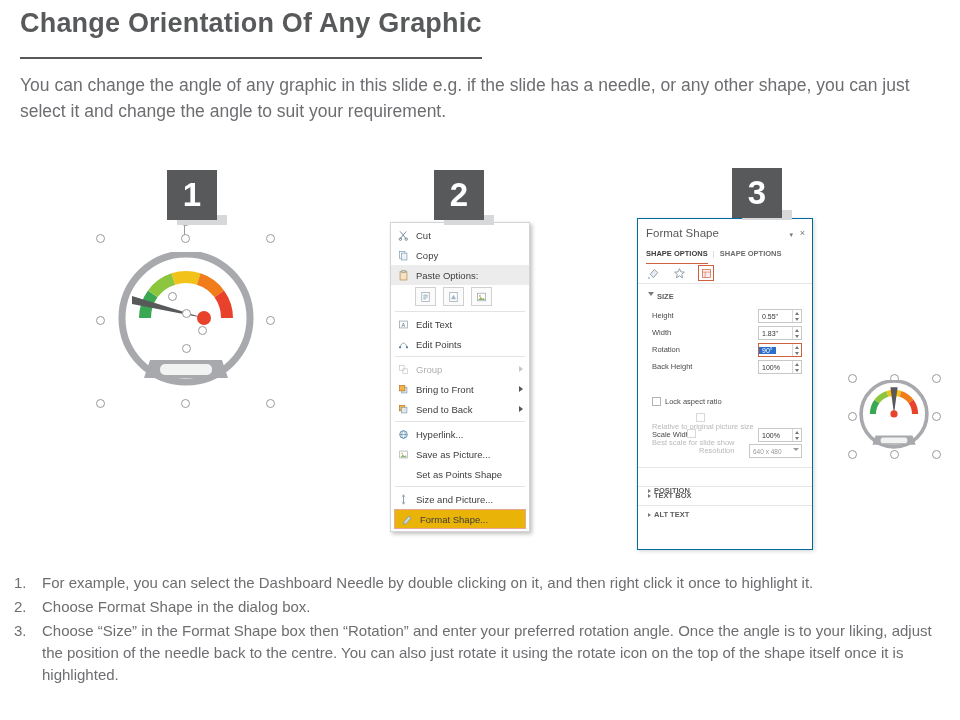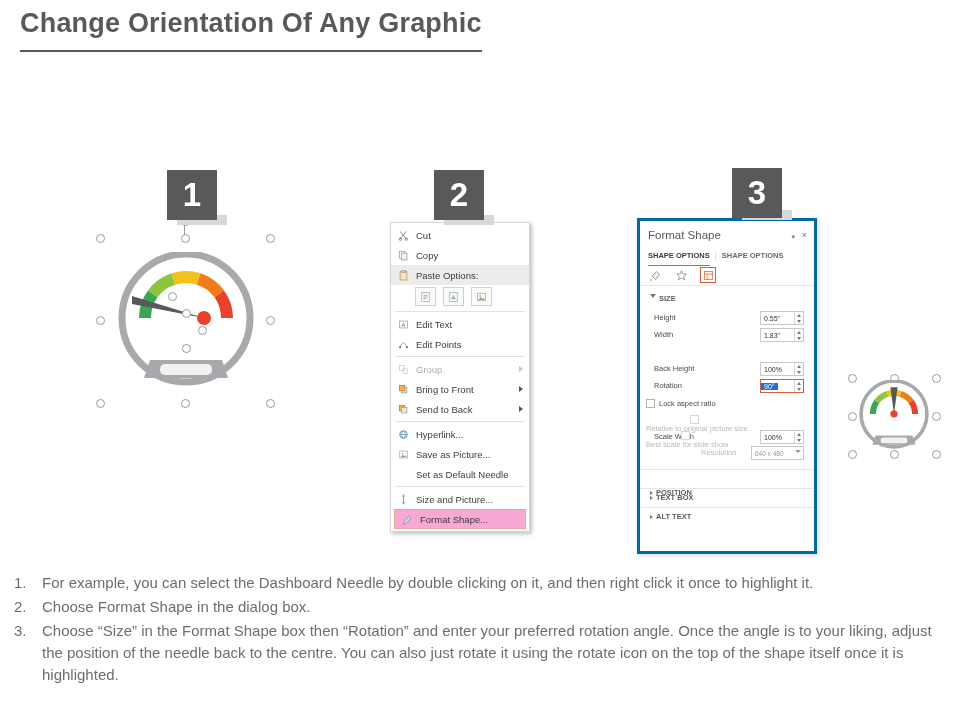--- a/index.html
+++ b/index.html
@@ -9,21 +9,21 @@
     color:#58595b;overflow:hidden;position:relative;
   }
   .slide{position:relative;width:960px;height:720px;}
 
   
   .title{
     position:absolute;left:20px;top:8px;
     font-size:27px;font-weight:bold;color:#58595b;
     letter-spacing:.2px;
     border-bottom:2px solid #58595b;
-    padding-bottom:11px;
+    padding-bottom:18px;
   }
   .subtitle{
     position:absolute;left:20px;top:72px;width:912px;
     font-size:17.5px;line-height:26px;color:#6d6e71;
   }
 
   
   .badge{
     position:absolute;width:50px;height:50px;background:#58595b;
     color:#ffffff;font-size:33px;font-weight:bold;
@@ -62,37 +62,37 @@
     display:flex;align-items:center;height:20px;padding-left:4px;
     white-space:nowrap;position:relative;
   }
   .ctx-item .ic{
     width:16px;height:14px;margin-right:5px;flex:0 0 16px;
     display:flex;align-items:center;justify-content:center;
   }
   .ctx-item .lbl{font-size:9.5px;}
   .ctx-item.disabled .lbl{color:#b0b0b0;}
   .ctx-item.highlight{background:#ececec;}
-  .ctx-item.selected{background:#f9a8d4;border:1px solid #e8a795;height:18px;}
+  .ctx-item.selected{background:#eab308;border:1px solid #e8a795;height:18px;}
   .ctx-sep{height:1px;background:#e2e2e2;margin:2px 4px;}
   .arrow-r{
     position:absolute;right:6px;top:50%;transform:translateY(-50%);
     width:0;height:0;border-left:4px solid #555;
     border-top:3px solid transparent;border-bottom:3px solid transparent;
   }
   .paste-row{display:flex;gap:7px;padding:2px 0 3px 24px;}
   .paste-btn{
     width:19px;height:17px;border:1px solid #d0d0d0;background:#fbfbfb;
     display:flex;align-items:center;justify-content:center;
   }
 
   
   .fmt-pane{
     position:absolute;left:637px;top:218px;width:174px;height:330px;
-    background:#ffffff;border:3px solid #0369a1;
+    background:#ffffff;border:1px solid #0369a1;
     box-shadow:1px 1px 4px rgba(0,0,0,.18);
     font-size:8px;color:#444;
   }
   .fmt-title{
     position:absolute;left:8px;top:8px;font-size:11.5px;color:#59595b;
   }
   .fmt-dd{position:absolute;right:19px;top:12px;font-size:7px;color:#777;}
   .fmt-x{position:absolute;right:7px;top:9px;font-size:9px;color:#777;}
   .fmt-tabs{
     position:absolute;left:8px;top:30px;font-size:7.5px;font-weight:bold;color:#6a6a6a;
@@ -126,21 +126,21 @@
     display:flex;flex-direction:column;
   }
   .spin .btns i{flex:1;display:block;position:relative;}
   .spin .btns i::after{
     content:"";position:absolute;left:2px;top:2px;width:0;height:0;
     border-left:2px solid transparent;border-right:2px solid transparent;border-bottom:3px solid #777;
   }
   .spin .btns i:last-child::after{border-bottom:none;border-top:3px solid #777;}
   .spin.focus{border:1px solid #d05f3d;}
   .spin.focus .v{background:#2a6fc9;color:#ffffff;padding:0 3px;}
-  .chk-row{position:absolute;left:6px;font-size:7.5px;color:#4a4a4a;display:flex;align-items:center;}
+  .chk-row{position:absolute;left:14px;font-size:7.5px;color:#4a4a4a;display:flex;align-items:center;}
   .chk{width:7px;height:7px;border:1px solid #b4b4b4;background:#fff;margin-right:4px;display:inline-block;}
   .chk-row.dim{color:#b9b9b9;flex-direction:column;}
   .chk-row.dim .chk{border-color:#d8d8d8;}
   .sel-box-res{
     position:absolute;right:10px;width:48px;height:12px;border:1px solid #c8c8c8;background:#fff;
     font-size:6.5px;color:#999;display:flex;align-items:center;padding-left:3px;
   }
   .sel-box-res .cv{position:absolute;right:2px;top:3px;width:0;height:0;
     border-left:3px solid transparent;border-right:3px solid transparent;border-top:3.5px solid #999;}
 
@@ -152,20 +152,21 @@
   .step-li{display:flex;margin-bottom:2px;}
   .step-li .num{width:28px;flex:0 0 28px;text-align:left;}
   .step-li .txt{flex:1;}
 </style>
 </head>
 <body>
 
 <div class="slide">
 
   <div class="title">Change Orientation Of Any Graphic</div>
+  <div class="subtitle">You can change the angle of any graphic in this slide e.g. if the slide has a needle, or any other shape, you can just select it and change the angle to suit your requirement.</div>
 
   <div class="badge-shadow" style="left:177px;top:215px;"></div>
   <div class="badge" style="left:167px;top:170px;">1</div>
 
   <div class="badge-shadow" style="left:444px;top:215px;"></div>
   <div class="badge" style="left:434px;top:170px;">2</div>
 
   <div class="badge-shadow" style="left:742px;top:210px;"></div>
   <div class="badge" style="left:732px;top:168px;">3</div>
 
@@ -347,21 +348,21 @@
             <rect x="2.5" y="3" width="11" height="10" fill="#fff" stroke="#9aa7b1" stroke-width="1"></rect>
             <circle cx="6" cy="6.5" r="1.2" fill="#e8a23c"></circle>
             <path d="M3.5 12 L7 8 L9.5 10.5 L11 9 L12.5 12 Z" fill="#8fb36b"></path>
           </svg>
       </span>
       <span class="lbl">Save as Picture...</span>
     </div>
 
     <div class="ctx-item">
       <span class="ic"></span>
-      <span class="lbl">Set as Default Needle</span>
+      <span class="lbl">Set as Points Shape</span>
     </div>
 
     <div class="ctx-sep"></div>
 
     <div class="ctx-item">
       <span class="ic">
         <svg width="11" height="11" viewBox="0 0 16 16">
             <g stroke="#6d7b85" stroke-width="1.1" fill="none">
               <line x1="8" y1="2" x2="8" y2="14"></line>
               <path d="M5.5 4 L8 1.6 L10.5 4"></path>
@@ -436,21 +437,21 @@
       <span class="fl">Width</span>
       <span class="spin">
         <span class="v">1.83"</span>
         <span class="btns">
             <i></i>
             <i></i>
           </span>
       </span>
     </div>
 
-    <div class="field-row" style="top:124px;margin-top:34px;">
+    <div class="field-row" style="top:124px;">
       <span class="fl">Rotation</span>
       <span class="spin focus">
         <span class="v">90°</span>
         <span class="btns">
             <i></i>
             <i></i>
           </span>
       </span>
     </div>
 

